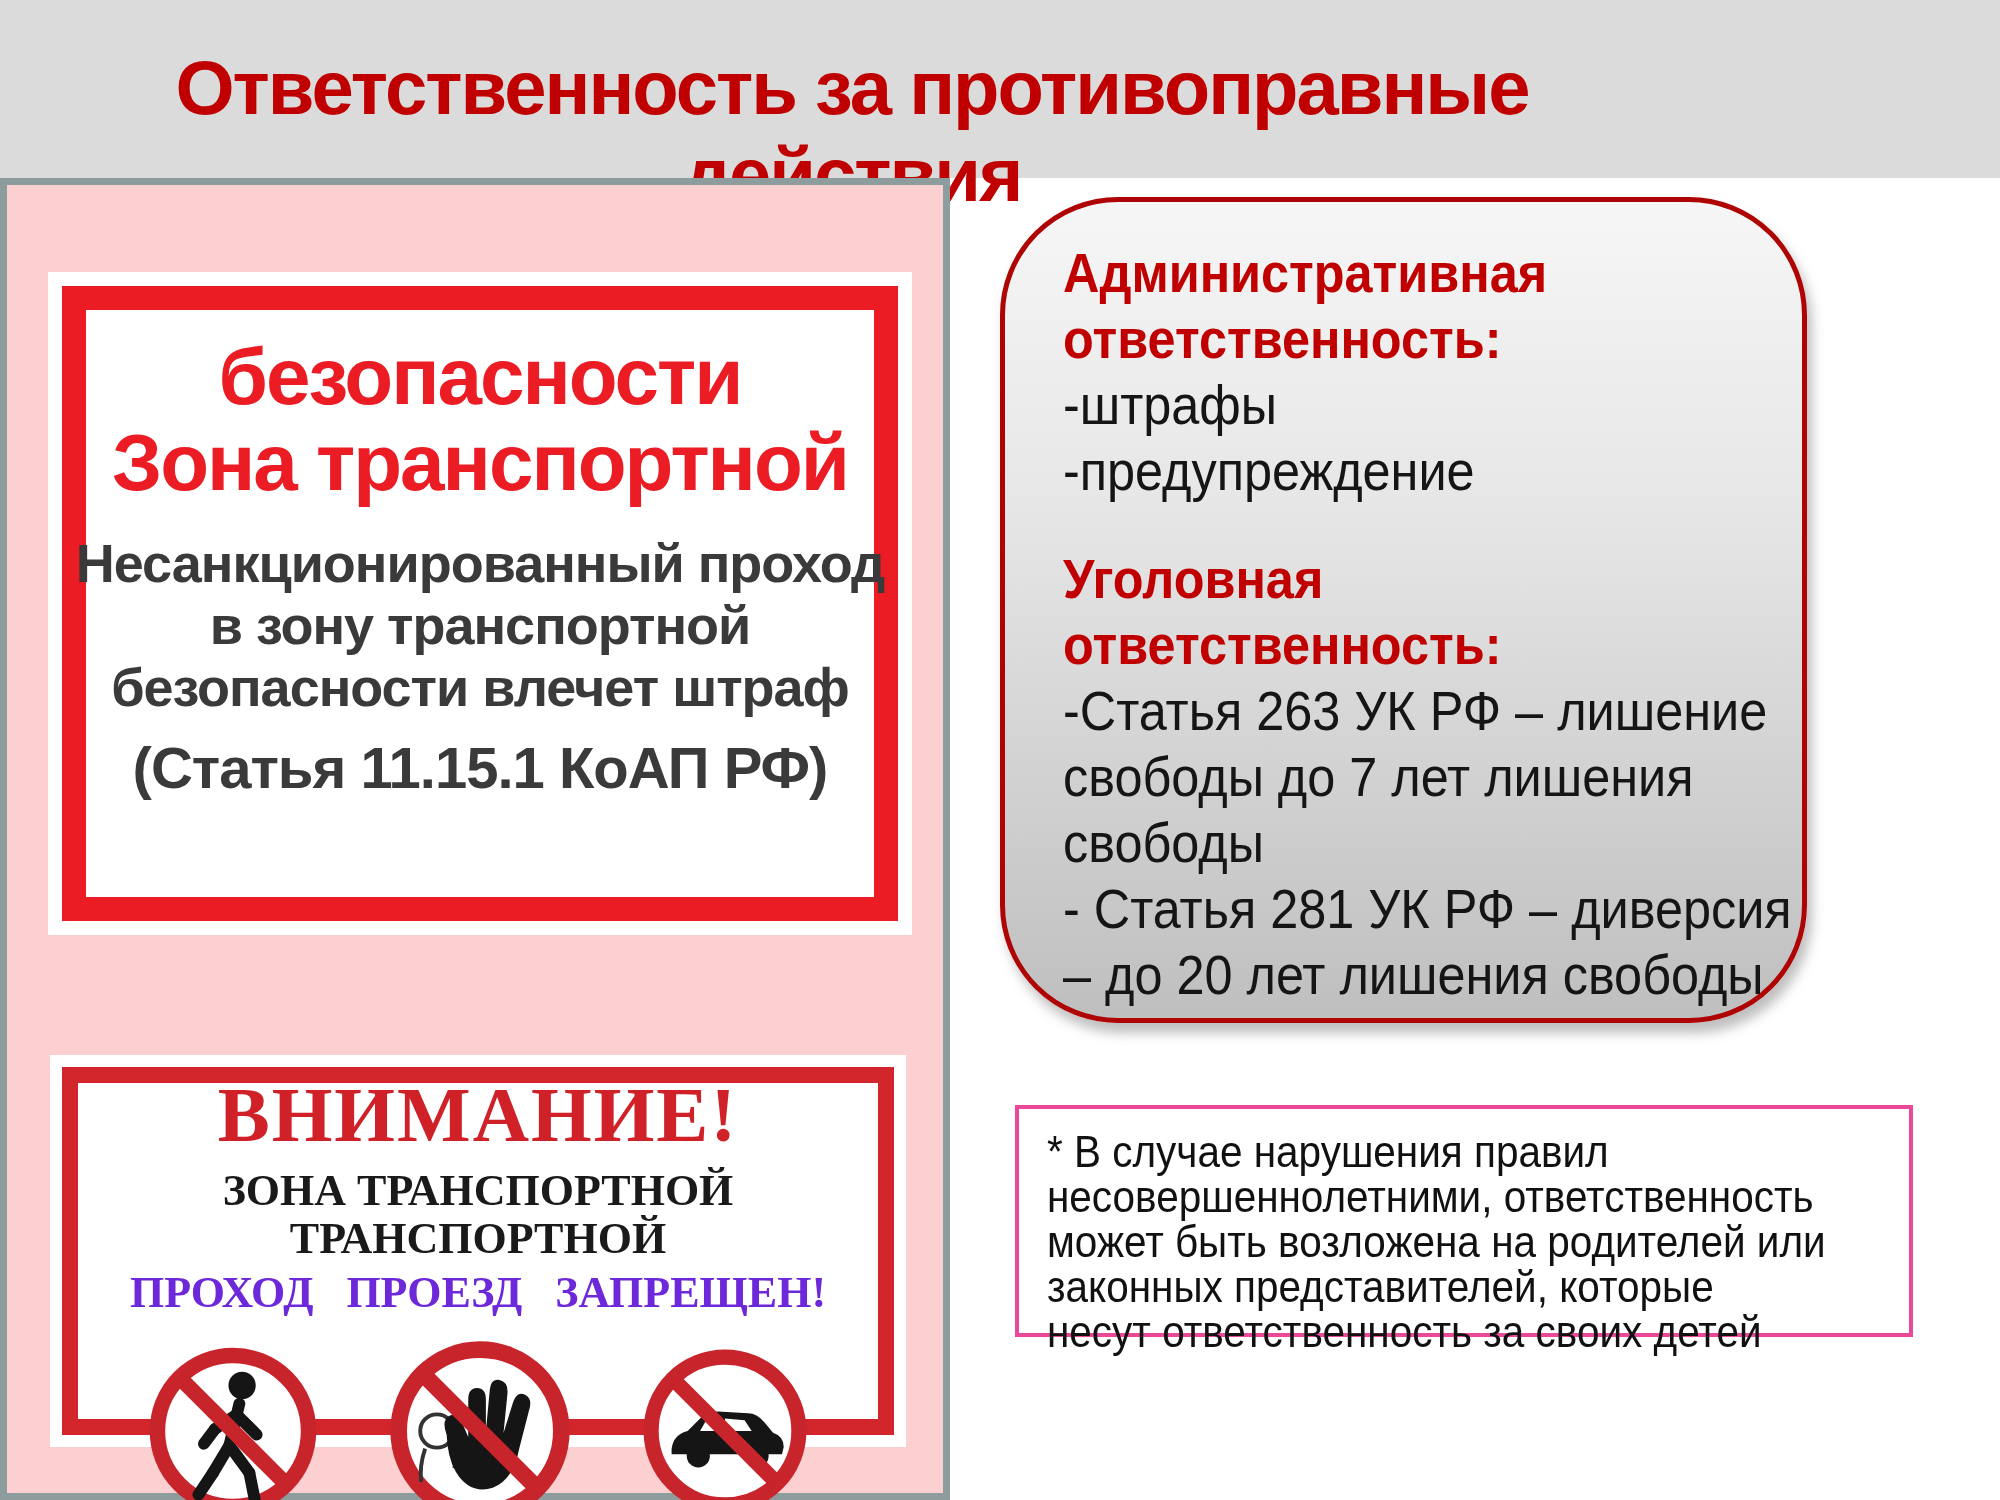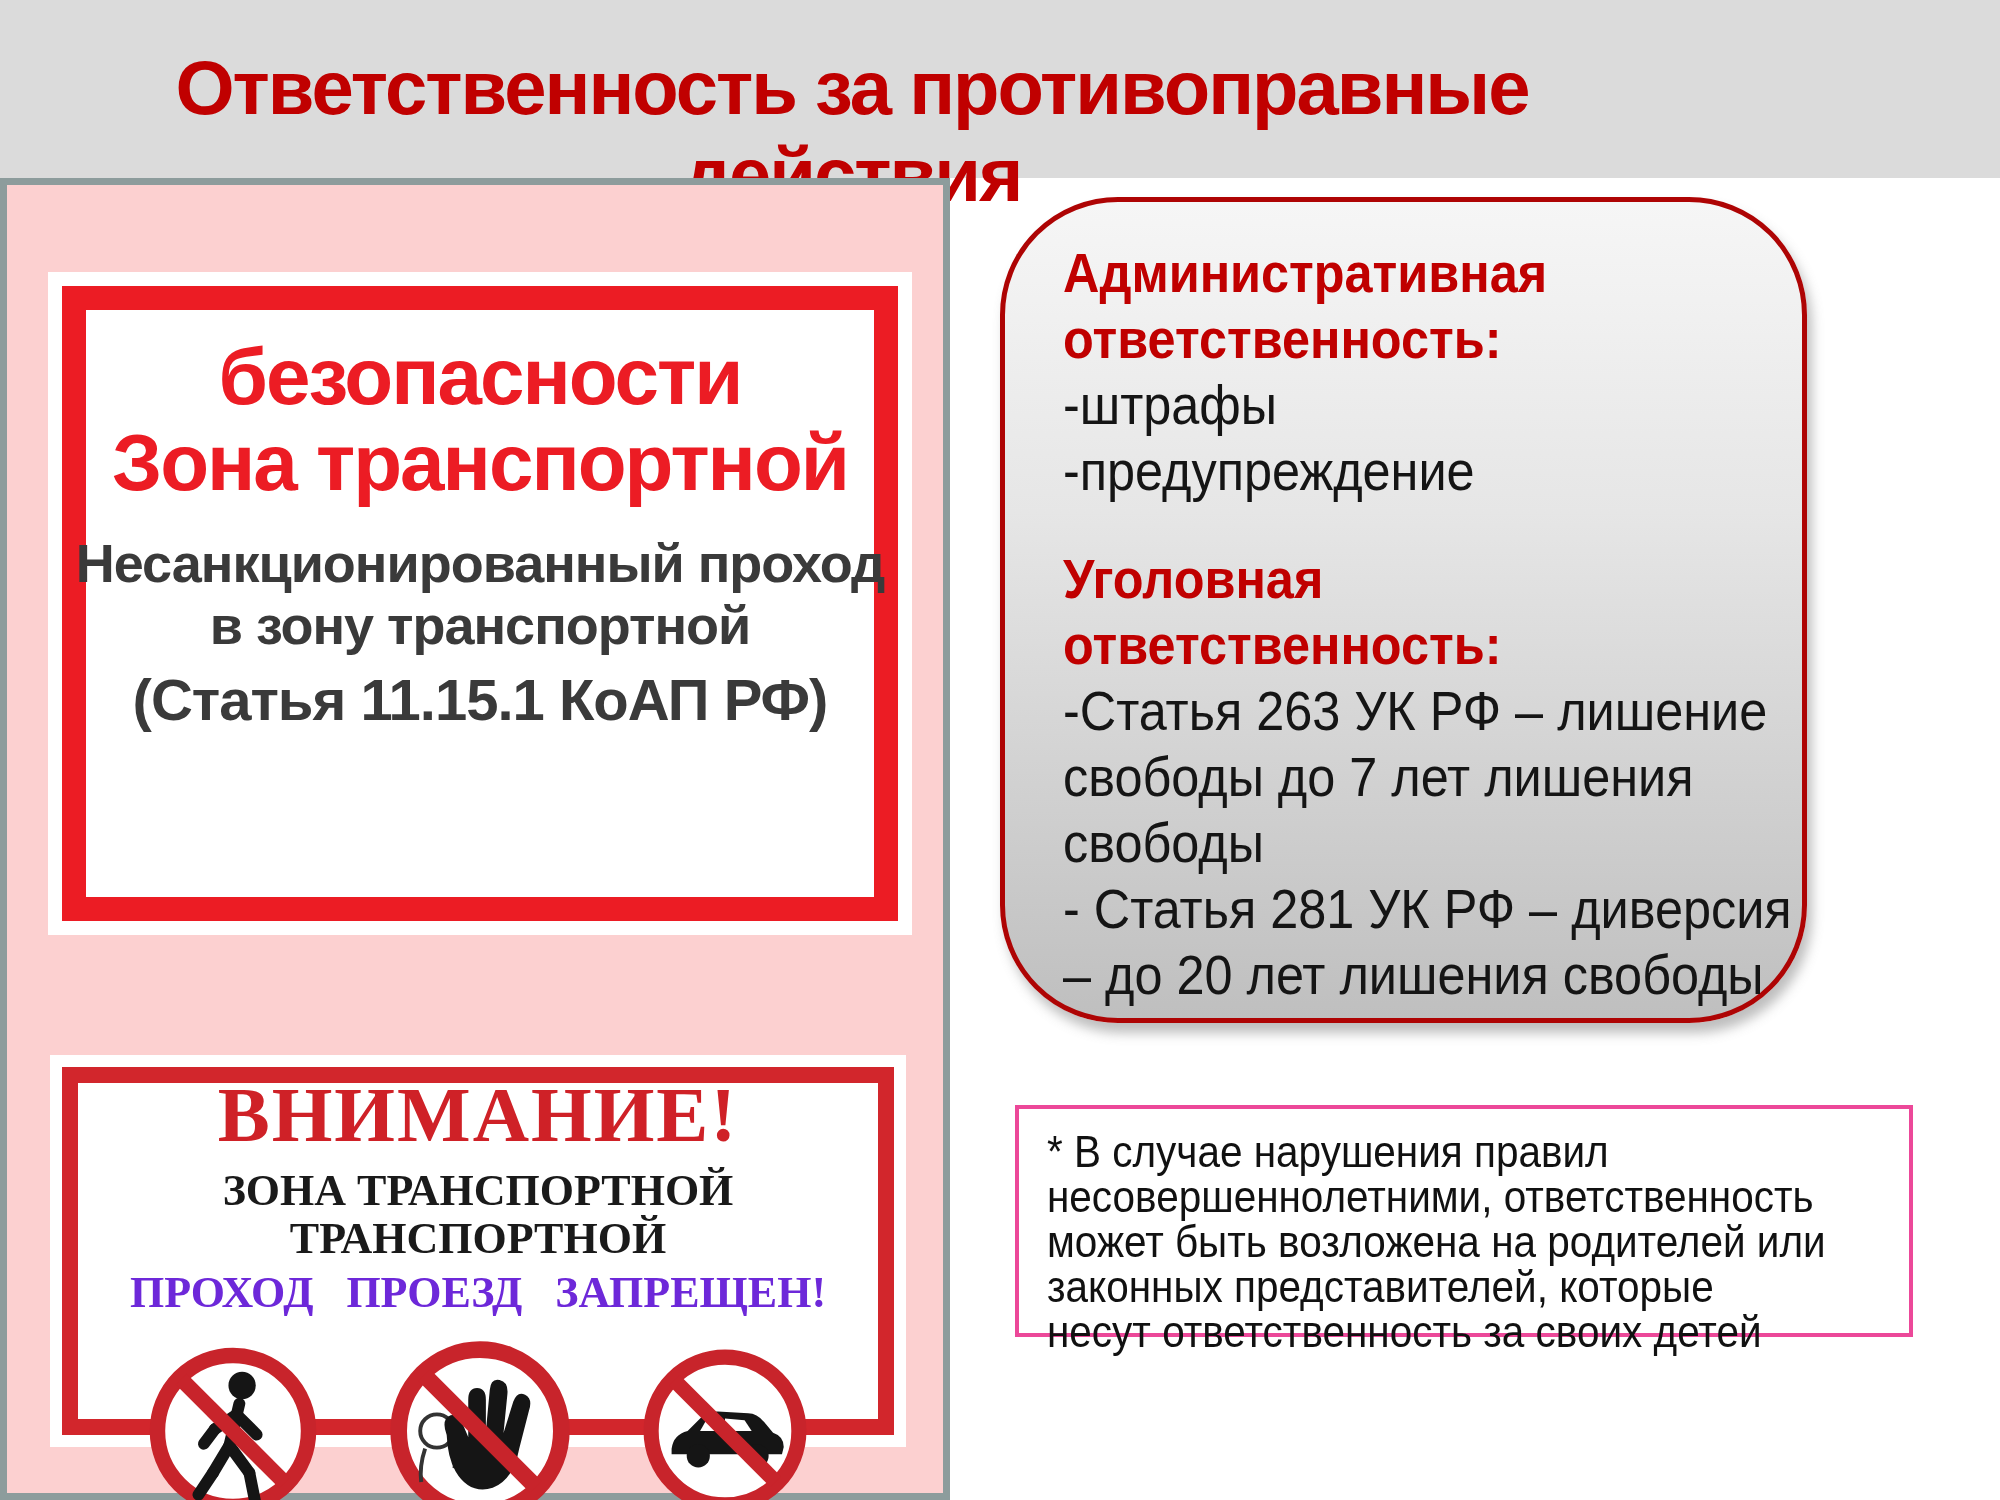--- a/index.html
+++ b/index.html
@@ -19,21 +19,21 @@
     background:#fcd0d0;border:7px solid #8d9c9c;box-sizing:border-box;
   }
   
   .zone-sign{position:absolute;left:48px;top:272px;width:864px;height:663px;background:#ffffff;}
   .zone-sign .red-frame{position:absolute;top:14px;left:14px;right:14px;bottom:14px;border:24px solid #ec1c24;}
   .zone-content{position:absolute;top:0;left:0;width:100%;text-align:center;padding-top:62px;box-sizing:border-box;}
   .zone-title{font-size:80px;line-height:86px;font-weight:bold;color:#ec1c24;letter-spacing:-2px;}
   .zone-body{margin-top:26px;font-size:54px;line-height:62px;font-weight:bold;color:#3a3a3a;letter-spacing:-1px;}
   .fine-row{margin-top:10px;color:#3a3a3a;font-weight:bold;font-size:58px;letter-spacing:-1px;}
   .fine-amount{font-size:102px;color:#ec1c24;font-weight:bold;letter-spacing:0;vertical-align:-6px;padding:0 6px;}
-  .zone-article{margin-top:10px;font-size:58px;font-weight:bold;color:#3a3a3a;letter-spacing:-1px;}
+  .zone-article{margin-top:16px;font-size:58px;font-weight:bold;color:#3a3a3a;letter-spacing:-1px;}
   
   .attention-sign{position:absolute;left:50px;top:1055px;width:856px;height:392px;background:#ffffff;}
   .attention-sign .red-frame{position:absolute;top:12px;left:12px;right:12px;bottom:12px;border:16px solid #d2262c;}
   .attention-content{position:absolute;top:0;left:0;width:100%;text-align:center;padding-top:20px;box-sizing:border-box;
     font-family:"Liberation Serif",serif;}
   .attention-title{font-size:78px;line-height:80px;font-weight:bold;color:#cf2127;letter-spacing:2px;}
   .attention-line1{margin-top:12px;font-size:44px;line-height:48px;font-weight:bold;color:#1a1a1a;}
   .attention-line2{margin-top:6px;font-size:44px;line-height:48px;font-weight:bold;color:#6d28d9;word-spacing:22px;}
   .icons-row{margin-top:16px;display:flex;justify-content:center;align-items:center;gap:58px;}
   .proh-icon{display:block;}
@@ -66,20 +66,21 @@
   <div class="pink-panel"></div>
 
   <div class="zone-sign">
     <div class="red-frame"></div>
     <div class="zone-content">
       <div class="zone-title">безопасности</div>
       <div class="zone-title">Зона транспортной</div>
       <div class="zone-body">
         <div>Несанкционированный проход</div>
         <div>в зону транспортной</div>
+        <div>безопасности влечет штраф</div>
       </div>
       <div class="zone-article">(Статья 11.15.1 КоАП РФ)</div>
     </div>
   </div>
 
   <div class="attention-sign">
     <div class="red-frame"></div>
     <div class="attention-content">
       <div class="attention-title">ВНИМАНИЕ!</div>
       <div class="attention-line1">ЗОНА ТРАНСПОРТНОЙ ТРАНСПОРТНОЙ</div>

